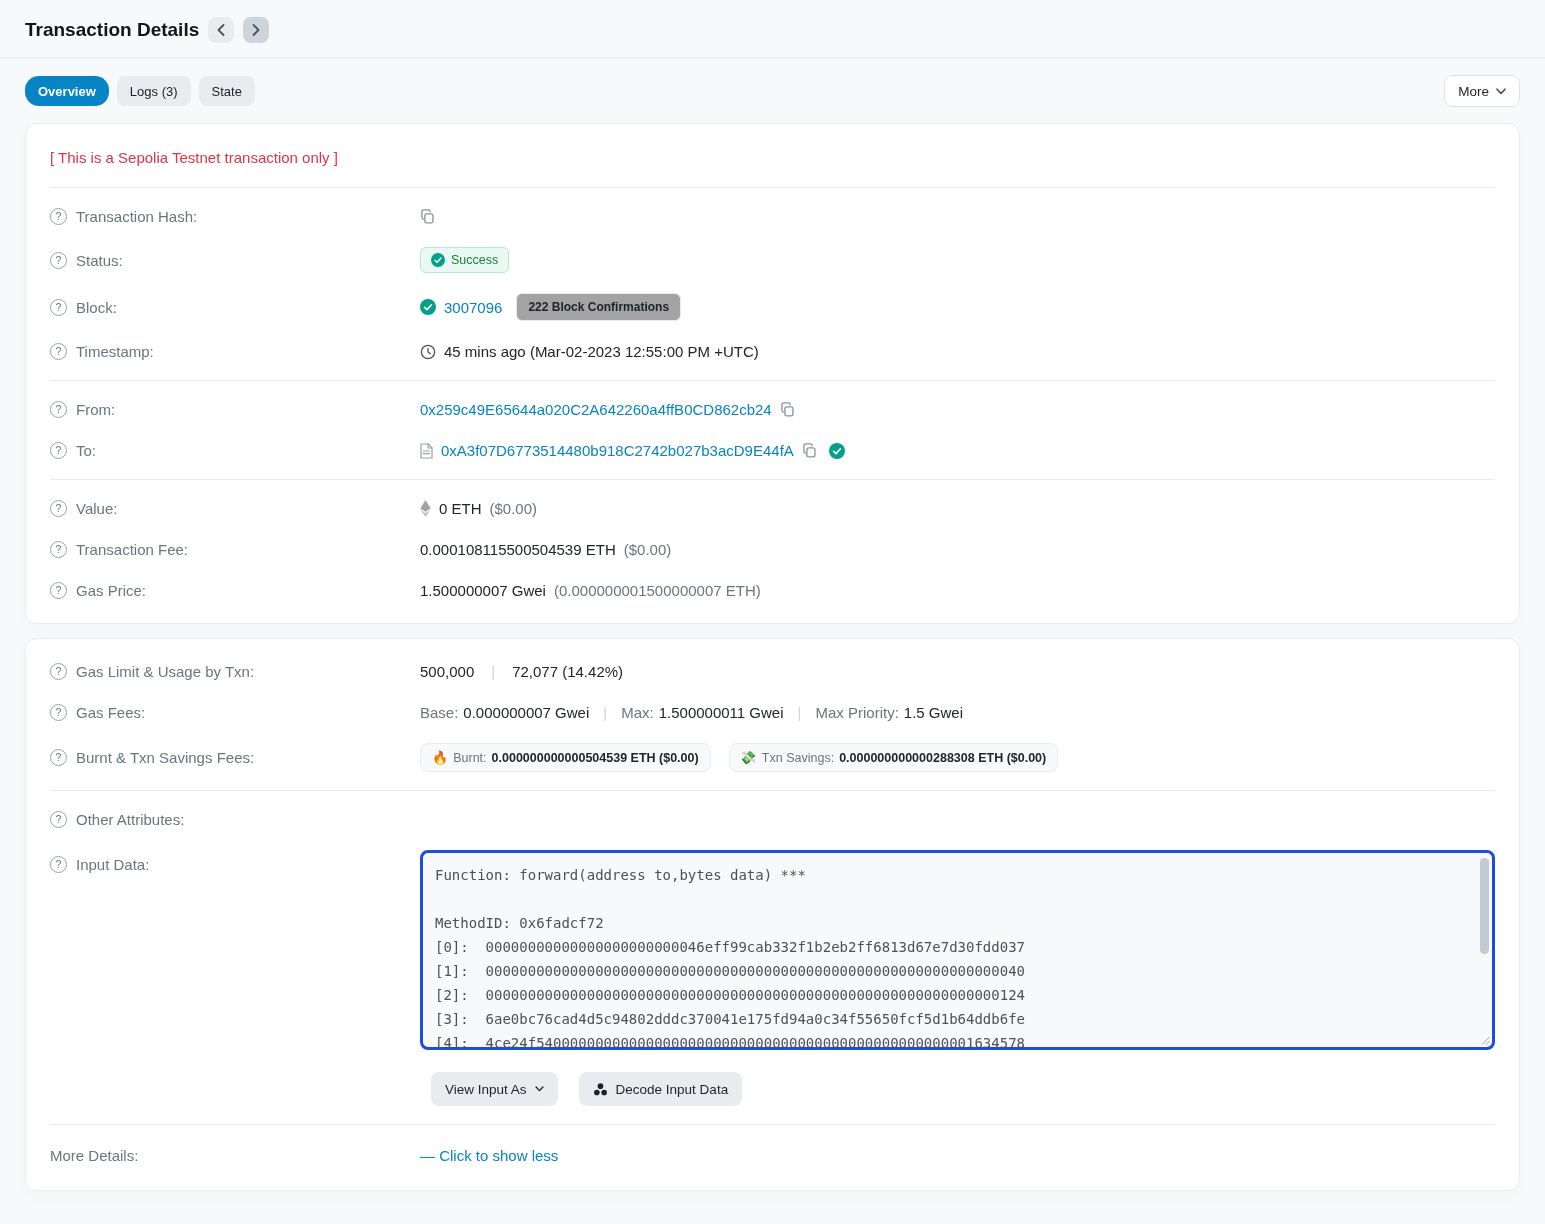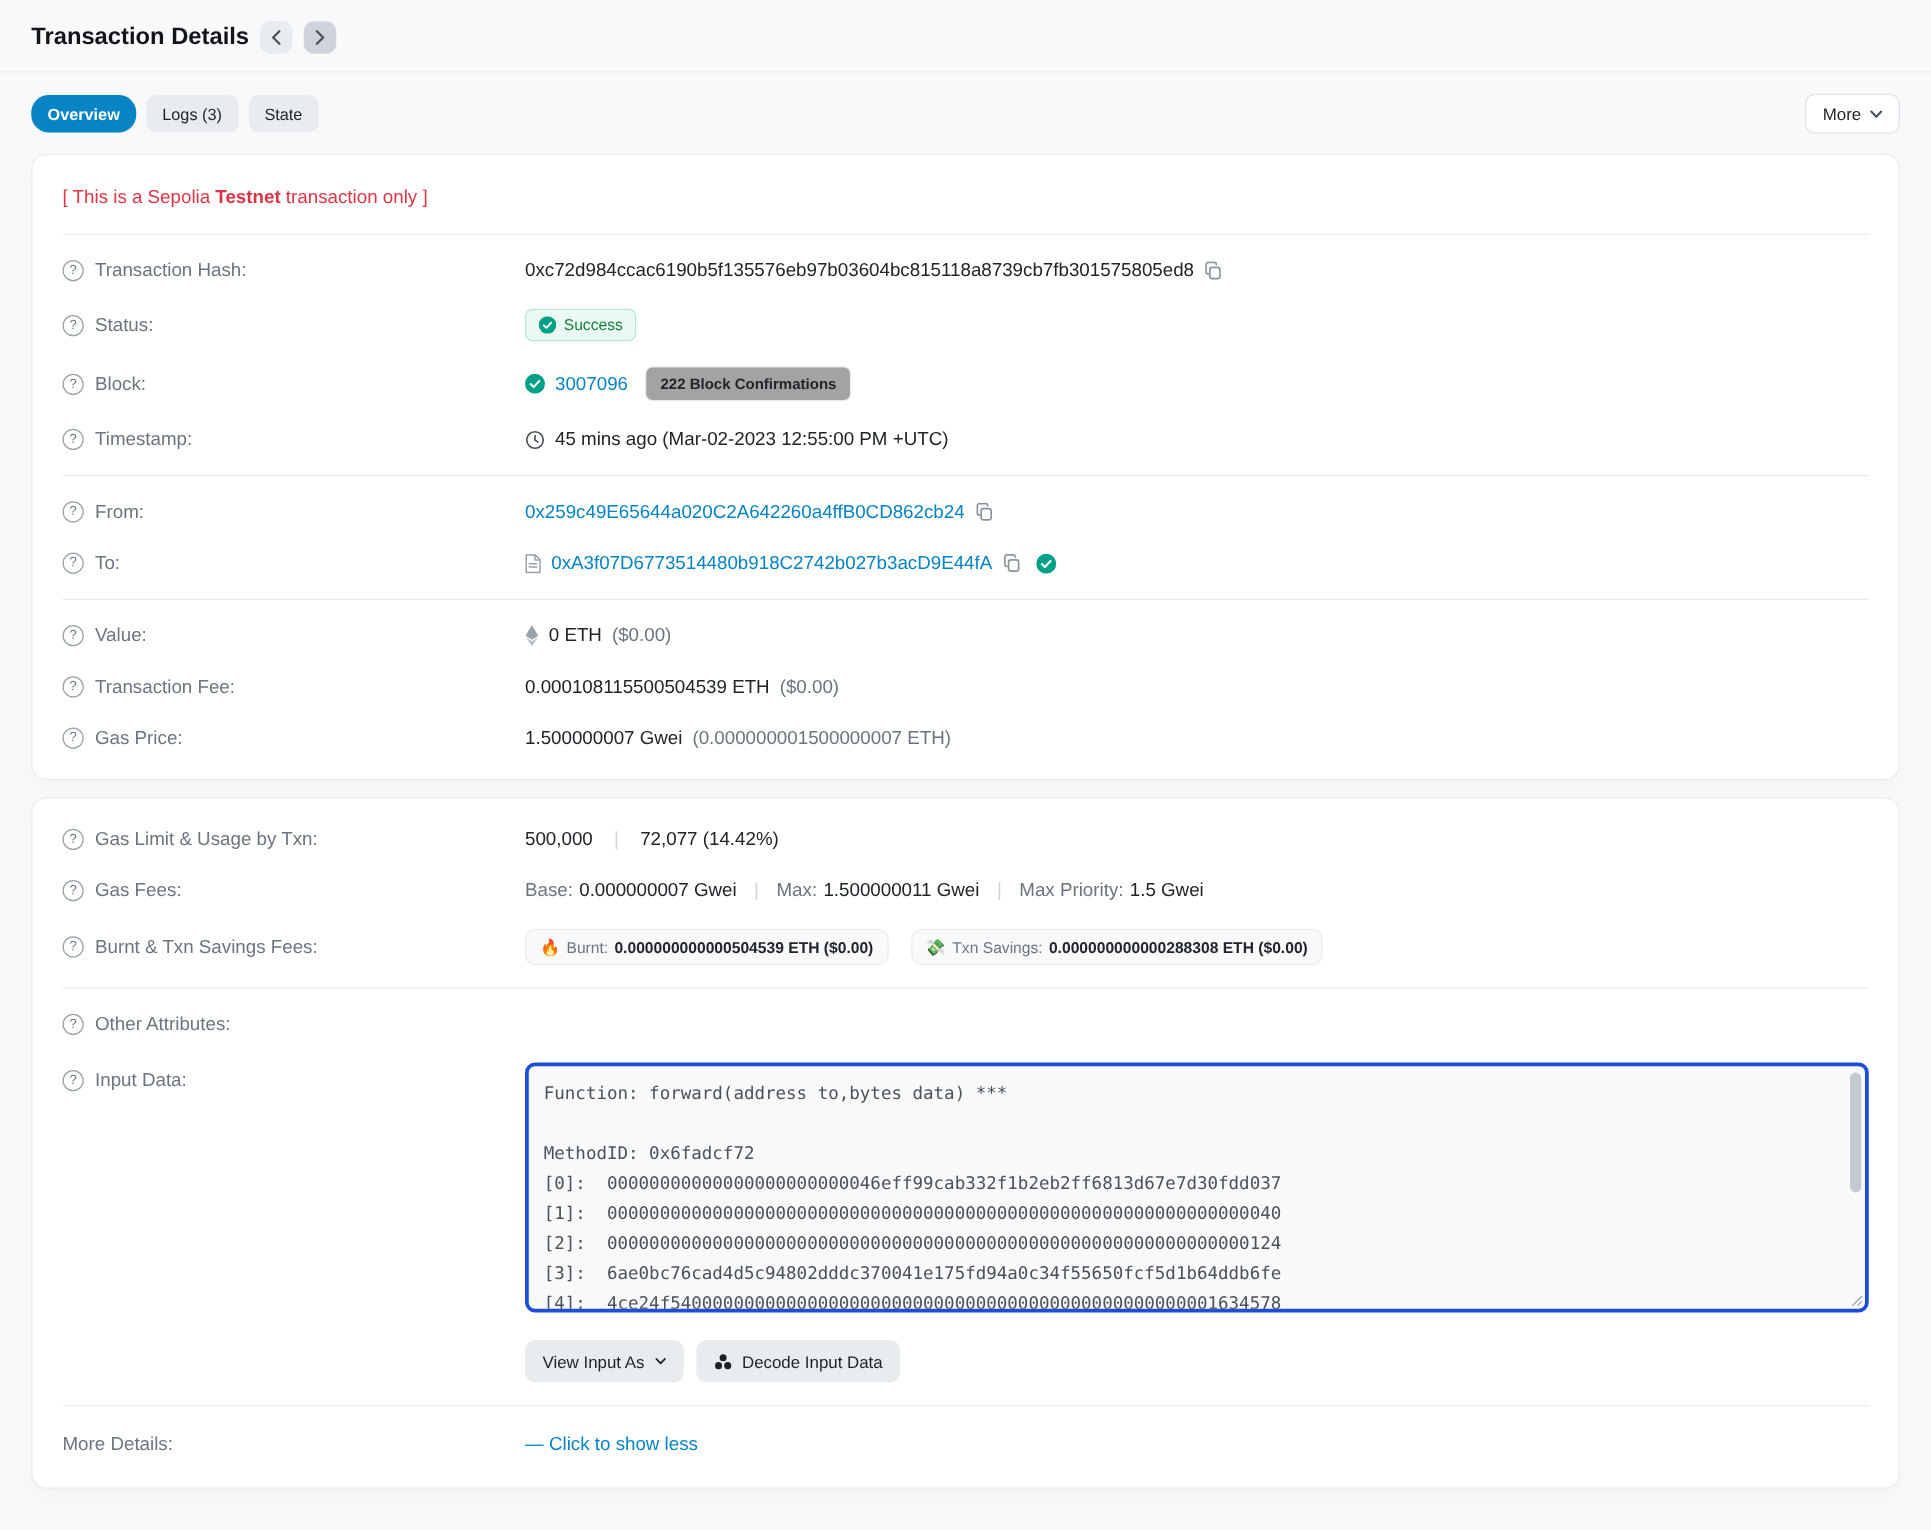--- a/index.html
+++ b/index.html
@@ -41,21 +41,21 @@
   }
   .card {
     margin:0 25px 14px 25px;
     background:#ffffff; border:1px solid #e9ecef; border-radius:12px;
     padding:4px 24px;
     box-shadow:0 6px 18px rgba(18,38,63,.025);
   }
   .section { padding:8px 0; }
   .section + .section { border-top:1px solid #e9ecef; }
   .notice { padding:13px 0; font-size:15px; color:#dc3545; }
-  .notice b { font-weight:700; }
+  .notice b { font-weight:400; }
   .row { display:flex; align-items:center; padding:10px 0; font-size:15px; min-height:41px; }
   .row.top { align-items:flex-start; }
   .row-label {
     flex:0 0 370px; color:#6c757d;
     display:flex; align-items:center; gap:9px;
   }
   .row.top .row-label { padding-top:6px; }
   .row-value { display:flex; align-items:center; gap:8px; flex:1; min-width:0; }
   .q-icon {
     width:17px; height:17px; flex:none;
@@ -102,21 +102,21 @@
     position:absolute; top:2px; right:0; width:9px; height:96px;
     background:#c3cad1; border-radius:6px; cursor:grab;
   }
   .resize-corner { position:absolute; right:2px; bottom:2px; }
   .btn-row { display:flex; padding:12px 0 10px 0; }
   .btn-row .spacer { flex:0 0 370px; }
   .btn-gray {
     height:34px; padding:0 14px; margin-right:10px;
     background:#e9ecef; border:none; border-radius:8px; cursor:pointer;
     display:inline-flex; align-items:center; gap:8px;
-    font-size:13.5px; font-weight:500; color:#1d2229; font-family:inherit;
+    font-size:13.5px; font-weight:500; color:#1d2229; font-family:inherit;margin-left:11px;
   }
   .more-details-row { padding:14px 0; }
   svg { display:block; }
 </style>
 </head>
 <body>
 
 <div class="page-header">
   <span class="page-title">Transaction Details</span>
   <button class="nav-btn prev">
@@ -156,21 +156,20 @@
   </div>
 
   <div class="section">
 
     <div class="row">
       <div class="row-label">
         <span class="q-icon">?</span>
         <span>Transaction Hash:</span>
       </div>
       <div class="row-value">
-        <span>0xc72d984ccac6190b5f135576eb97b03604bc815118a8739cb7fb301575805ed8</span>
         <button class="icon-btn">
           <span>
             <svg width="15" height="15" viewBox="0 0 16 16" fill="none" stroke="#8a939b" stroke-width="1.4" stroke-linecap="round" stroke-linejoin="round">
                 <rect x="5.2" y="5.2" width="8.6" height="9.6" rx="2"></rect>
                 <path d="M10.8 3V2.8A1.8 1.8 0 0 0 9 1H3.8A1.8 1.8 0 0 0 2 2.8V9a1.8 1.8 0 0 0 1.8 1.8H4"></path>
               </svg>
           </span>
         </button>
       </div>
     </div>

